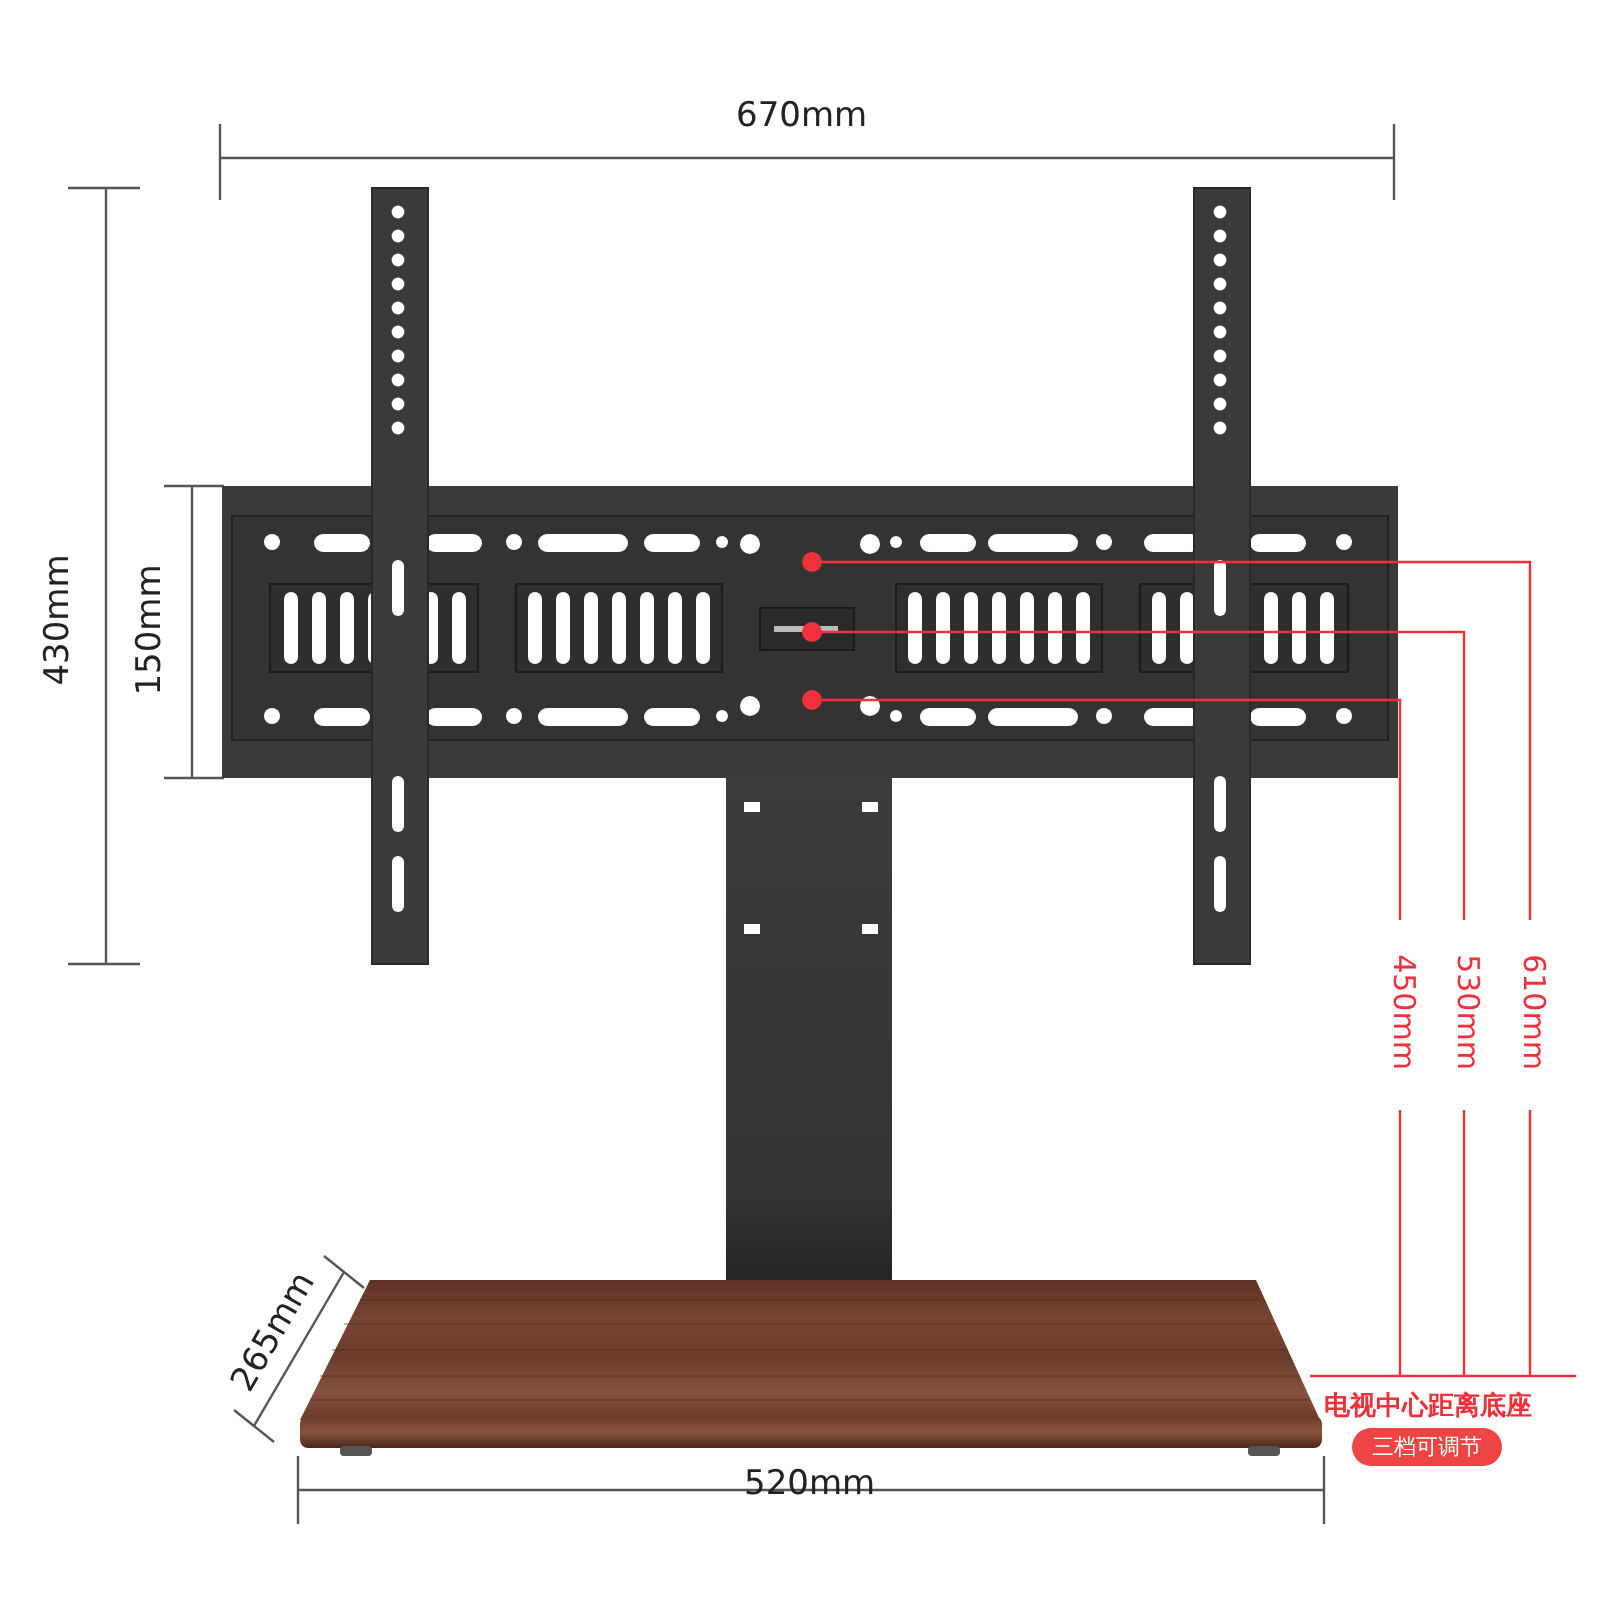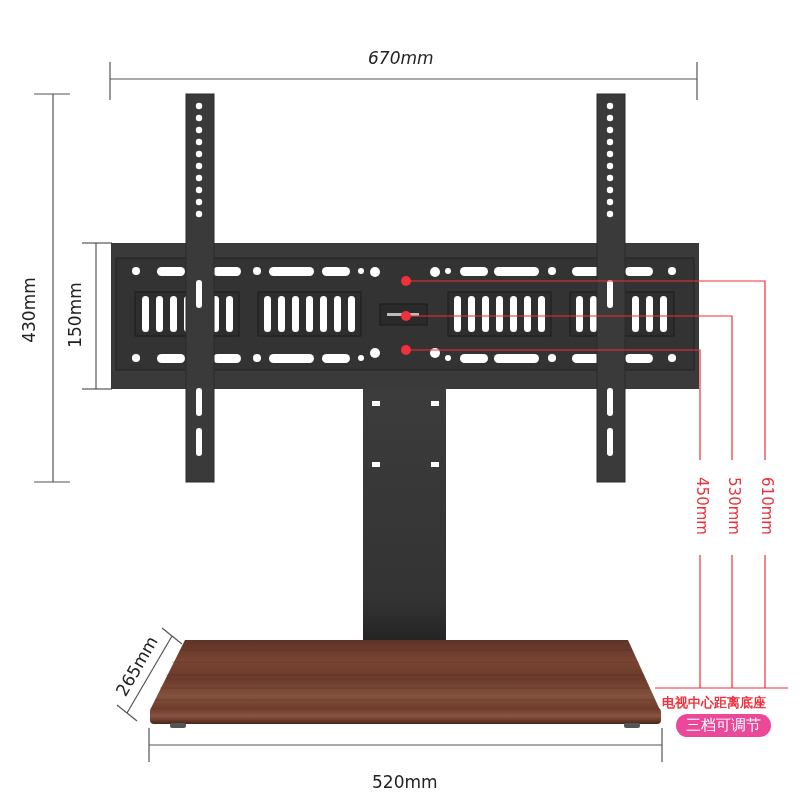--- a/index.html
+++ b/index.html
@@ -1,21 +1,21 @@
 <!DOCTYPE html>
 <html><head>
 <meta charset="utf-8">
 <style>
   html, body { margin: 0; padding: 0; background: #ffffff; }
   body { width: 800px; height: 800px; position: relative; overflow: hidden;
          font-family: "DejaVu Sans", "Liberation Sans", sans-serif; }
   .dim-text { position: absolute; font-size: 17px; color: #222; white-space: nowrap; }
   .red-text { position: absolute; font-size: 15px; color: #f0303a; white-space: nowrap; }
-  .badge { position: absolute; background: #ec4899; color: #fff; border-radius: 12px;
-           font-size: 15px; padding: 2px 10px; white-space: nowrap; }
+  .badge { position: absolute; background: #ef4444; color: #fff; border-radius: 12px;
+           font-size: 11px; padding: 2px 10px; white-space: nowrap; }
   svg { position: absolute; left: 0; top: 0; }
 </style>
 </head>
 <body>
 
 <svg width="800" height="800" viewBox="0 0 800 800">
   <defs>
     <linearGradient id="woodTop" x1="0" y1="0" x2="0" y2="1">
       <stop offset="0" stop-color="#5e3326"></stop>
       <stop offset="0.3" stop-color="#7a4533"></stop>
@@ -221,28 +221,28 @@
     <line x1="662" y1="728" x2="662" y2="762"></line>
   </g>
 
   <g stroke="#555" stroke-width="1.2">
     <line x1="172" y1="636" x2="127" y2="713"></line>
     <line x1="162" y1="628" x2="182" y2="644"></line>
     <line x1="117" y1="705" x2="137" y2="721"></line>
   </g>
 </svg>
 
-<div class="dim-text" style="left:368px; top:48px;font-style:italic;">670mm</div>
+<div class="dim-text" style="left:368px; top:48px;">670mm</div>
 
 <div class="dim-text" style="left:-4px; top:300px; transform: rotate(-90deg); transform-origin: center;">430mm</div>
 
 <div class="dim-text" style="left:42px; top:305px; transform: rotate(-90deg); transform-origin: center;">150mm</div>
 
 <div class="red-text" style="left:738px; top:497px; transform: rotate(90deg); transform-origin: center;">610mm</div>
 <div class="red-text" style="left:705px; top:497px; transform: rotate(90deg); transform-origin: center;">530mm</div>
 <div class="red-text" style="left:673px; top:497px; transform: rotate(90deg); transform-origin: center;">450mm</div>
 
 <div class="red-text" style="left:662px; top:694px; font-size:13px;font-weight:bold;">电视中心距离底座</div>
 <div class="badge" style="left:676px; top:714px;">三档可调节</div>
 
-<div class="dim-text" style="left:372px; top:772px;">520mm</div>
+<div class="dim-text" style="left:372px; top:732px;">520mm</div>
 
 <div class="dim-text" style="left:104px; top:656px; transform: rotate(-60deg); transform-origin: center;">265mm</div>
 
 </body></html>

